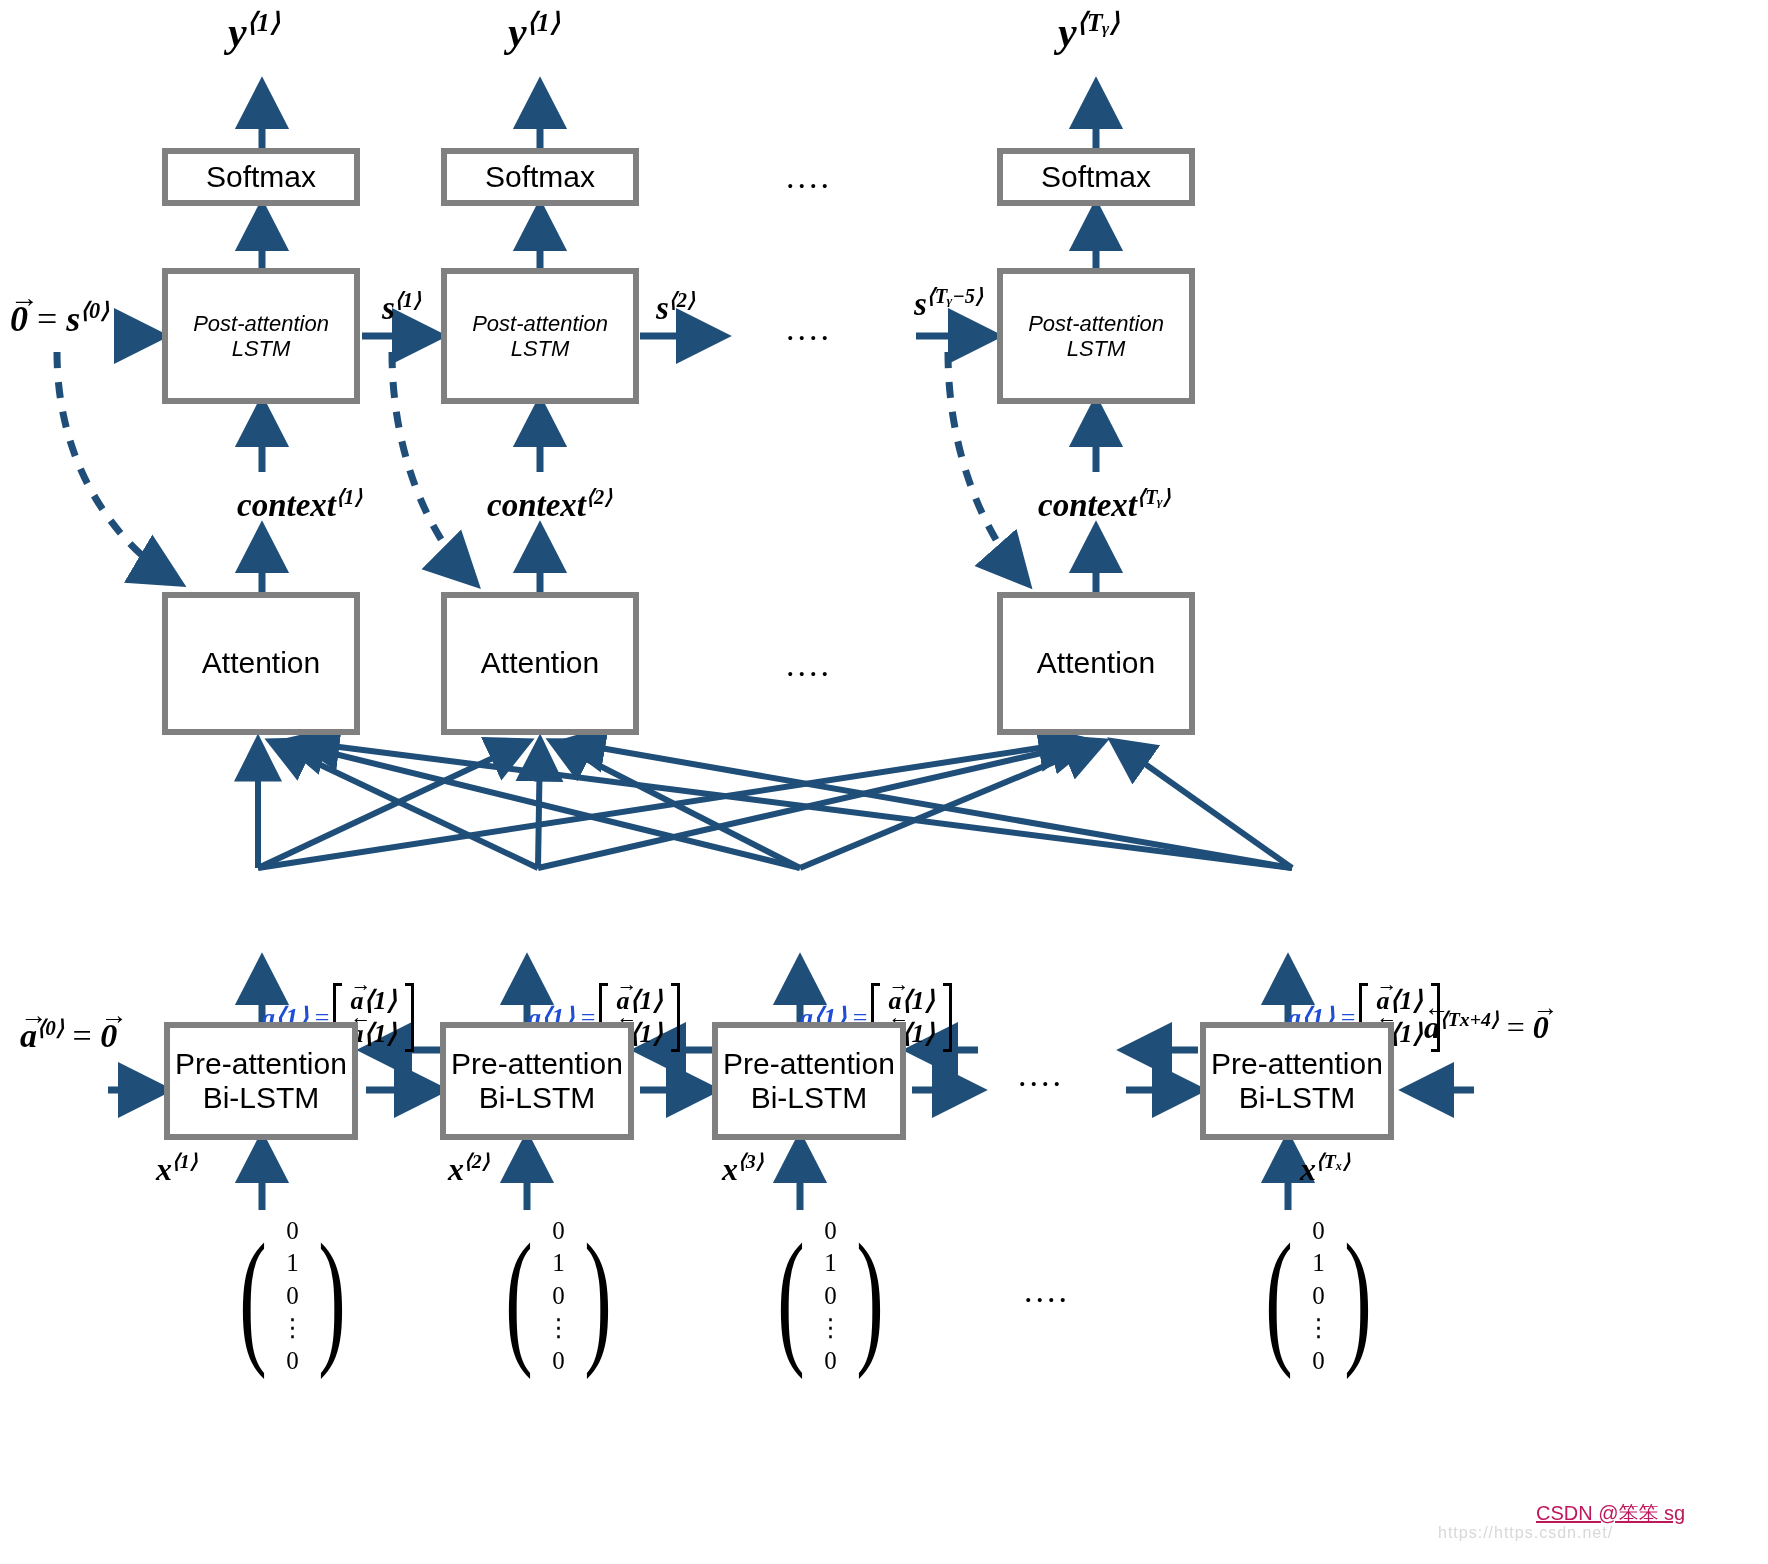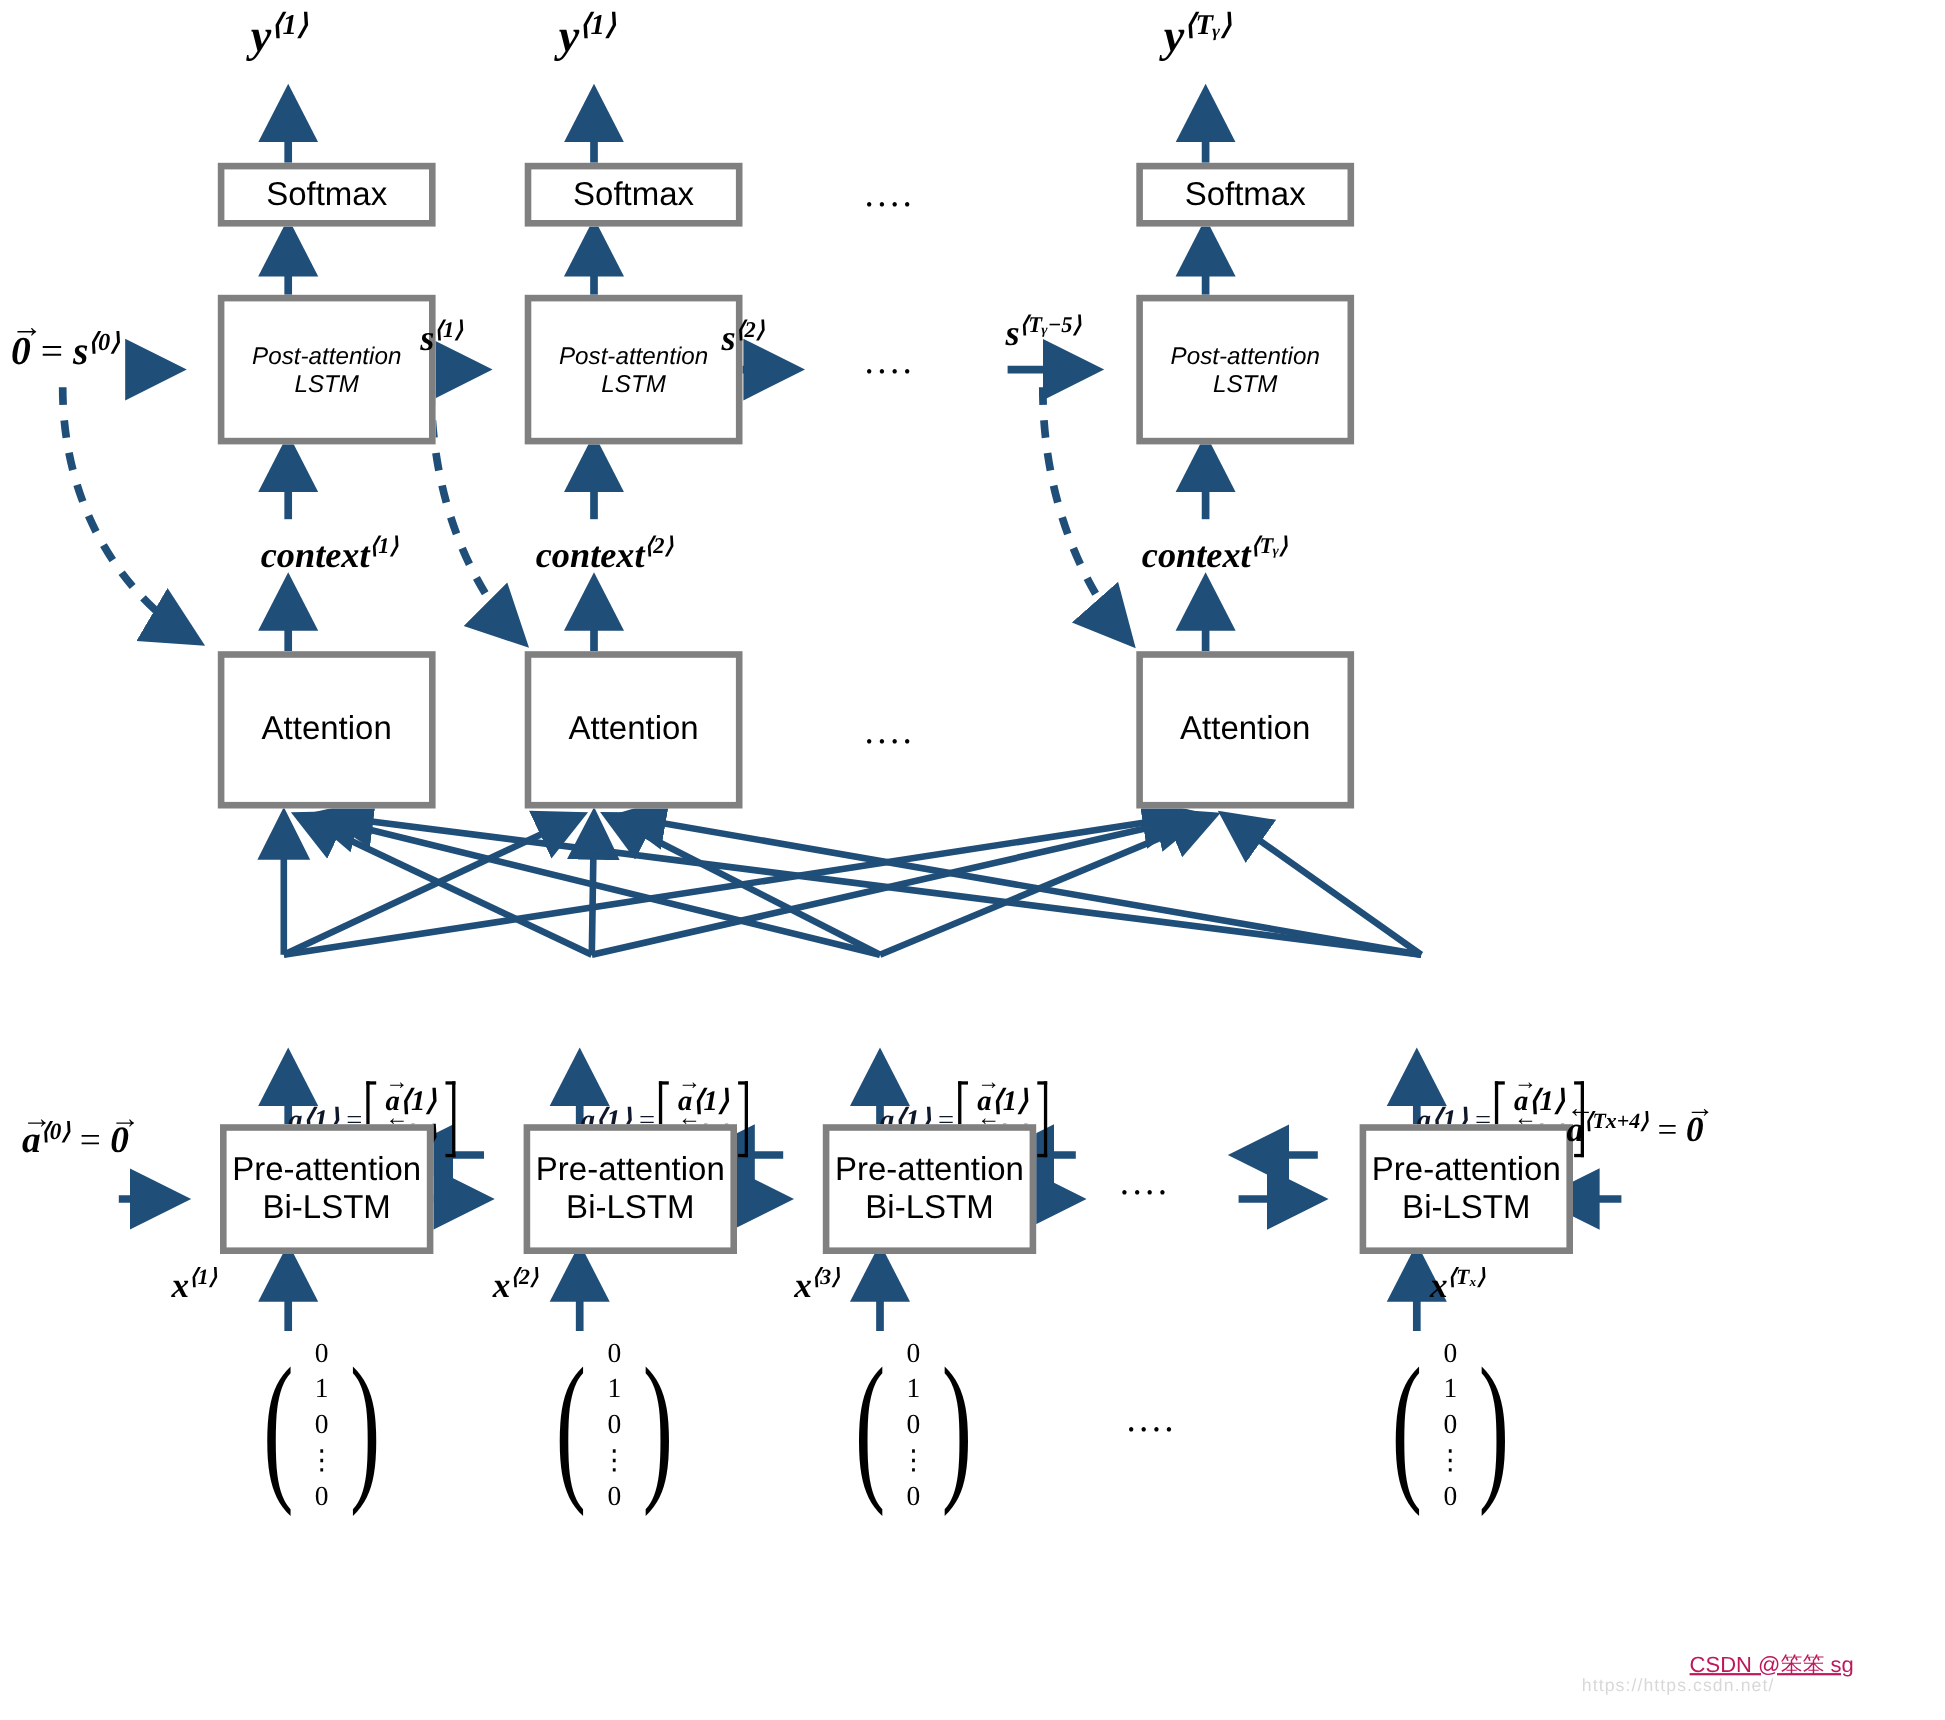--- a/index.html
+++ b/index.html
@@ -18,21 +18,20 @@
     position:absolute;
     box-sizing:border-box;
     border:6px solid #808080;
     background:#ffffff;
     color:#000000;
     display:flex;align-items:center;justify-content:center;
     text-align:center;
     line-height:1.15;
     font-family:"Liberation Sans",sans-serif;
     white-space:pre-line;
-    margin-left:36px;
   }
   .node.softmax{font-size:30px;}
   .node.post{font-size:22px;font-style:italic;}
   .node.attn{font-size:30px;}
   .node.pre{font-size:30px;}
 
   
   .lbl{
     position:absolute;
     color:#000;
@@ -67,21 +66,21 @@
     text-align:center;line-height:1;
   }
 
   
   .bvec{
     position:absolute;
     display:flex;align-items:center;
     font-family:"Liberation Serif",serif;
   }
   .bvec .lhs{
-    font-style:italic;font-weight:bold;font-size:26px;color:#0f172a;
+    font-style:italic;font-weight:bold;font-size:26px;color:#1d4ed8;
     margin-right:4px;white-space:nowrap;
   }
   .bvec .brk{
     display:flex;align-items:stretch;
   }
   .bvec .bar{
     width:9px;
     border-top:3px solid #000;
     border-bottom:3px solid #000;
     box-sizing:border-box;

